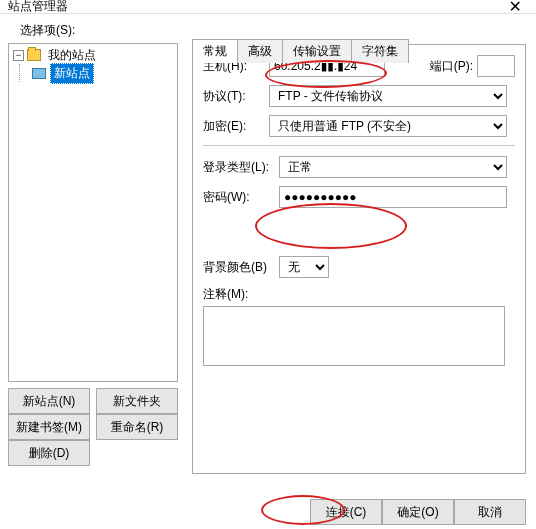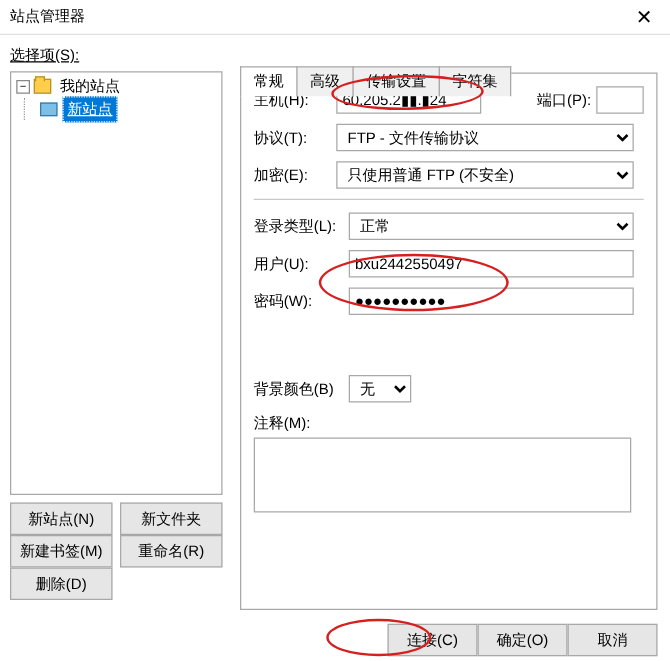--- a/index.html
+++ b/index.html
@@ -9,34 +9,34 @@
     font-size: 12px;
     background: #fff;
     color: #000;
     width: 536px;
     height: 529px;
     overflow: hidden;
   }
   .titlebar {
     display: flex;
     align-items: center;
-    height: 28px;
+    height: 14px;
     padding: 0 8px;
     border-bottom: 1px solid #e0e0e0;
   }
   .titlebar .title { flex: 1; }
   .titlebar .close { font-size: 16px; padding: 0 6px; cursor: default; }
   .body { display: flex; height: 460px; }
   .left {
     width: 186px;
     padding: 6px 8px 8px 8px;
     display: flex;
     flex-direction: column;
   }
-  .left-label { margin: 2px 0 4px 0; text-decoration: underline; }
+  .left-label { margin: 2px 0 4px 12px; }
   .tree {
     border: 1px solid #a8a8a8;
     flex: 1;
     background: #fff;
     padding: 2px 2px;
     overflow: auto;
   }
   .tree-row { display: flex; align-items: center; height: 18px; padding-left: 2px; }
   .tree-row.child { padding-left: 10px; }
   .tree-toggle {
@@ -63,21 +63,20 @@
     border: 1px solid #3a7aa8;
   }
   .tree-guide {
     border-left: 1px dotted #999;
     margin-left: 8px; padding-left: 2px;
   }
   .tree-label { padding: 1px 3px; }
   .tree-label.selected {
     background: #0078d7; color: #fff;
     border: 1px dotted #fff;
-    text-decoration: underline;
   }
   .left-buttons {
     margin-top: 6px;
     display: grid;
     grid-template-columns: 1fr 1fr;
     gap: 0 6px;
   }
   .btn {
     height: 26px;
     border: 1px solid #a8a8a8;
@@ -211,24 +210,20 @@
 
       <div class="divider"></div>
 
       <div class="row">
         <span class="lbl wide">登录类型(L):</span>
         <select style="width:228px">
           <option>正常</option>
         </select>
       </div>
 
-      <div class="row">
-        <span class="lbl wide">用户(U):</span>
-        <input type="text" style="width: 228px;" value="bxu2442550497">
-      </div>
 
       <div class="row">
         <span class="lbl wide">密码(W):</span>
         <input type="text" style="width: 228px;" value="●●●●●●●●●●">
       </div>
 
       <div style="height:40px"></div>
 
       <div class="row">
         <span class="lbl wide">背景颜色(B)</span>

